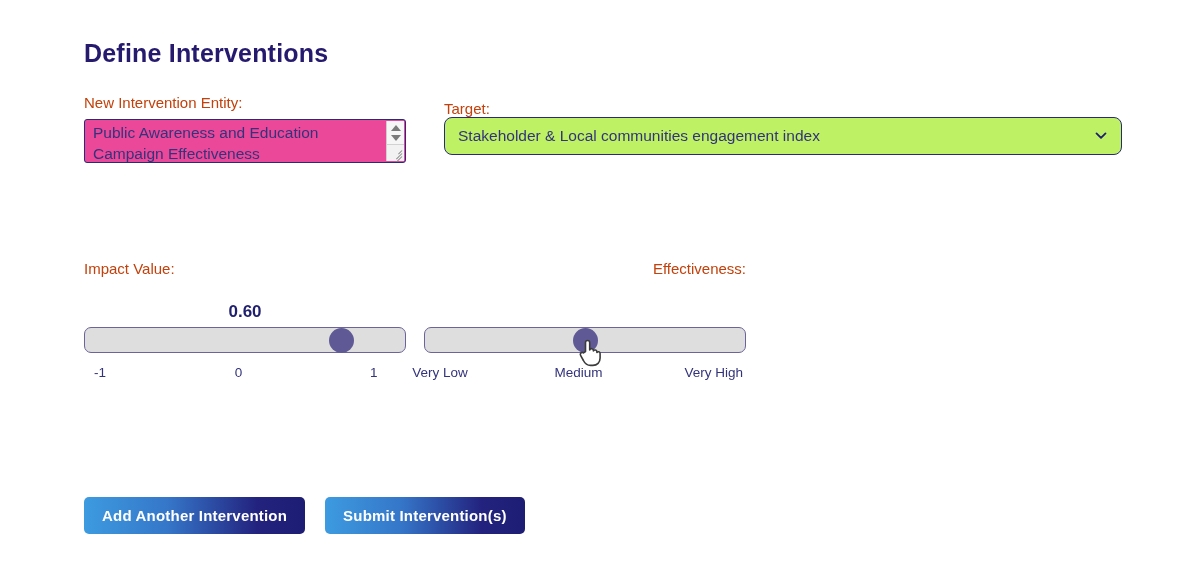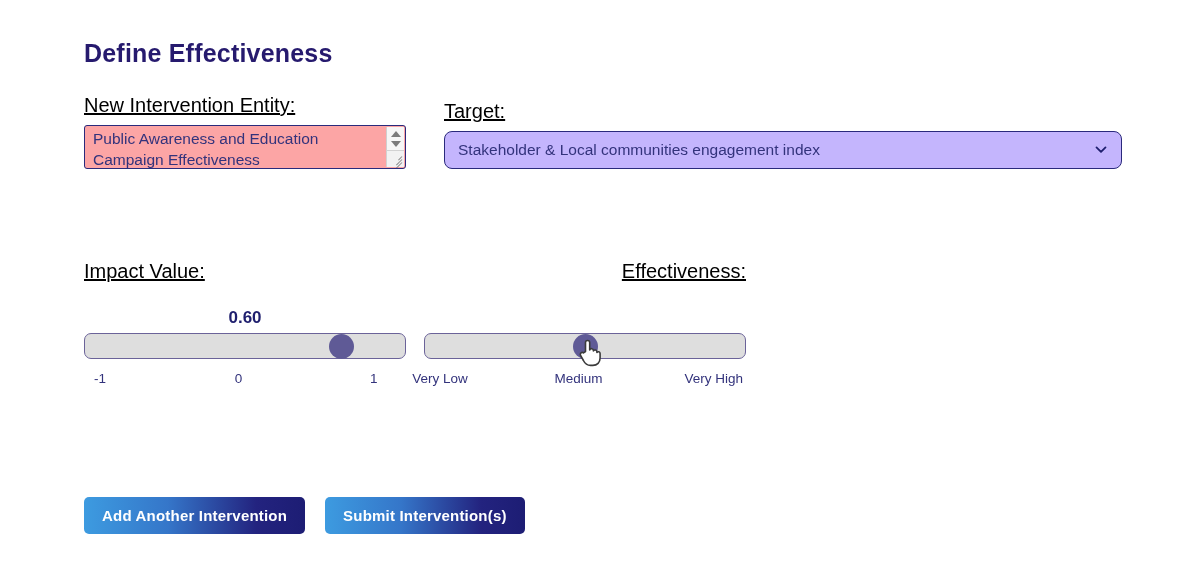--- a/index.html
+++ b/index.html
@@ -23,43 +23,42 @@
     top: 22px;
     font-size: 25px;
     font-weight: bold;
     letter-spacing: .2px;
     color: #261a6e;
     white-space: nowrap;
   }
 
   
   .field-label {
-    font-size: 20px;
-    color: #000000;
-    white-space: nowrap;
-    text-decoration: underline;
+    font-size: 15px;
+    color: #c2410c;
+    white-space: nowrap;
   }
 
   
   .entity-block {
     position: absolute;
     left: 84px;
     top: 94px;
     width: 322px;
   }
   .entity-block .field-label { display: block; margin-bottom: 8px; }
 
   .textarea-wrap {
     position: relative;
     width: 322px;
     height: 44px;
     box-sizing: border-box;
     border: 1.5px solid #2a2a7c;
     border-radius: 3px;
-    background: #fca5a5;
+    background: #ec4899;
     overflow: hidden;
   }
   .textarea-text {
     position: absolute;
     left: 8px;
     top: 2px;
     right: 26px;
     font-size: 15.5px;
     line-height: 21px;
     color: #33337c;
@@ -109,30 +108,30 @@
   .ta-grip i:nth-child(2){ bottom: 7px;  width: 8px; }
   .ta-grip i:nth-child(3){ bottom: 10px; width: 5px; }
 
   
   .target-block {
     position: absolute;
     left: 444px;
     top: 100px;
     width: 678px;
   }
-  .target-block .field-label { display: block; margin-bottom: 8px; }
+  .target-block .field-label { display: block; }
 
   .select-wrap {
     position: relative;
     width: 678px;
     height: 38px;
     box-sizing: border-box;
     border: 1.5px solid #2a2a7c;
     border-radius: 8px;
-    background: #c4b5fd;
+    background: #bef264;
   }
   .select-value {
     position: absolute;
     left: 13px;
     top: 0;
     right: 40px;
     height: 100%;
     display: flex;
     align-items: center;
     font-size: 15.5px;
@@ -232,21 +231,21 @@
     font-weight: bold;
     letter-spacing: .2px;
     cursor: pointer;
     background: linear-gradient(90deg, #3d9be0 0%, #3576c9 38%, #23237f 78%, #1d1d74 100%);
     white-space: nowrap;
   }
 </style>
 </head>
 <body>
 
-<h1 class="page-title">Define Effectiveness</h1>
+<h1 class="page-title">Define Interventions</h1>
 
 <div class="entity-block">
   <label class="field-label">New Intervention Entity:</label>
 
   <div class="textarea-wrap">
     <div class="textarea-text">Public Awareness and Education
 Campaign Effectiveness</div>
 
     <div class="ta-spinner">
       <span class="tri up"></span>

